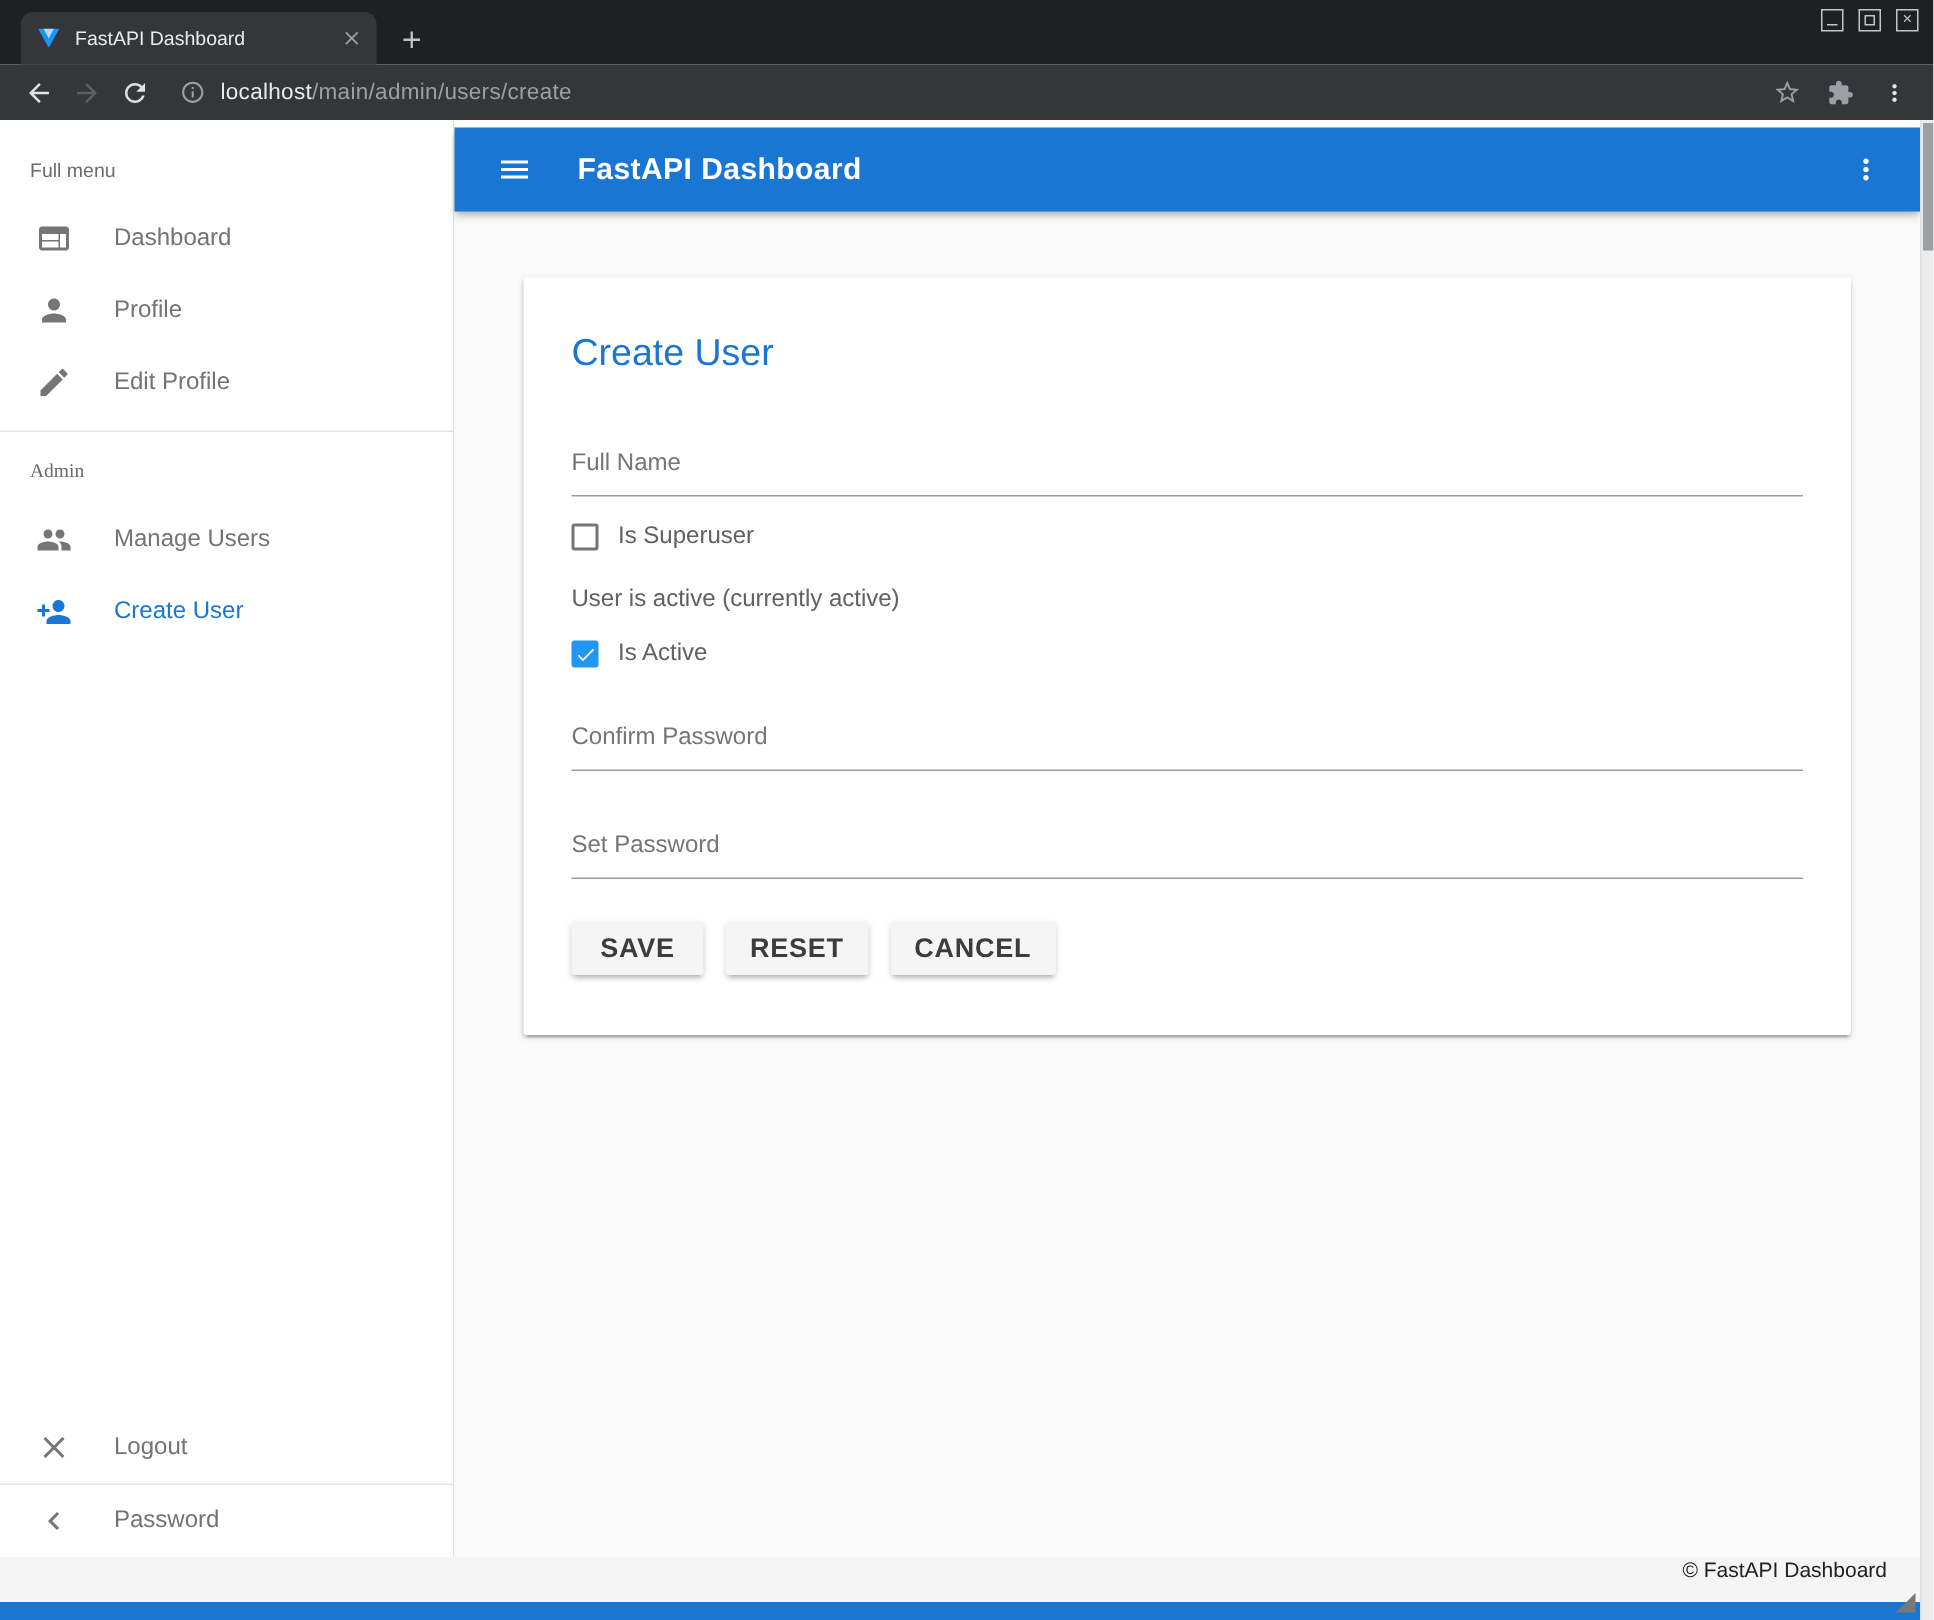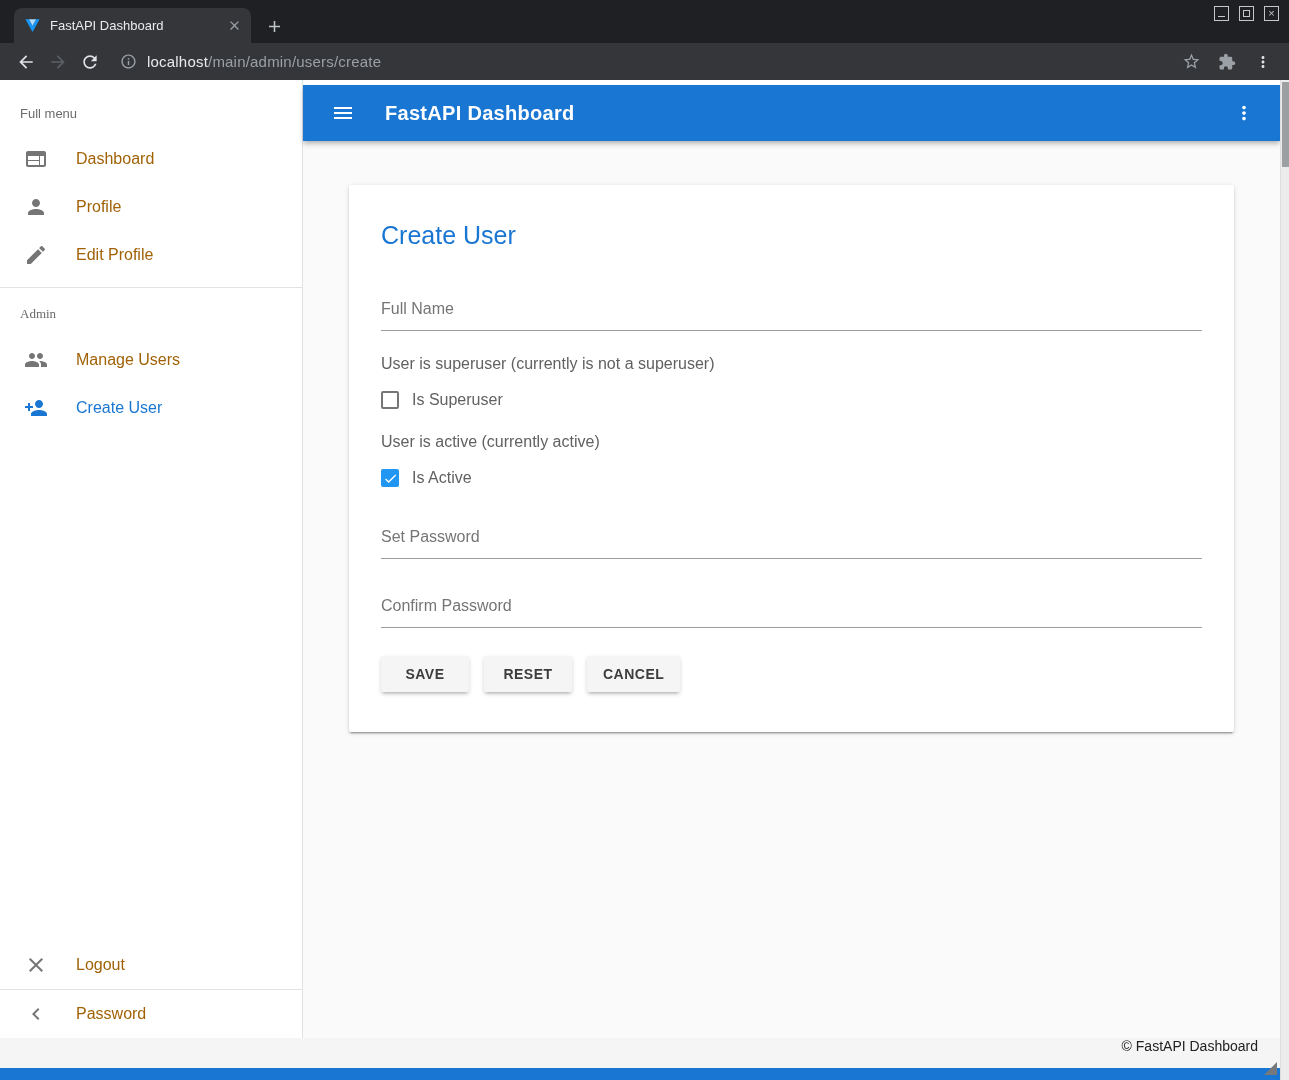--- a/index.html
+++ b/index.html
@@ -41,21 +41,21 @@
   
   .page { position: relative; height: 1000px; display: flex; align-items: stretch;
           padding-bottom: 42px; padding-right: 9px; background: #fafafa; }
 
   .sidebar { width: 303px; flex: none; background: #fff; border-right: 1px solid #e2e2e2;
              display: flex; flex-direction: column; }
   .subheader { padding: 26px 0 14px 20px; font-size: 13px; color: #6b6b6b; }
   .subheader.second { padding-top: 18px; font-family: Liberation Serif, serif; }
   .side-item { height: 48px; display: flex; align-items: center; padding-left: 24px; cursor: pointer; }
   .side-item .ic { width: 24px; height: 24px; display: inline-flex; color: #757575; flex: none; }
-  .side-item .lbl { margin-left: 28px; font-size: 16px; color: #a16207; }
+  .side-item .lbl { margin-left: 28px; font-size: 16px; color: #737373; }
   .side-item.active .ic { color: #1976d2; }
   .side-item.active .lbl { color: #1976d2; }
   .divider { border-top: 1px solid #e3e3e3; margin-top: 8px; }
   .side-spacer { flex: 1; }
 
   .main { flex: 1; min-width: 0; background: #fff; display: flex; flex-direction: column; }
   .appbar { margin-top: 5px; height: 56px; background: #1976d2; display: flex; align-items: center;
             padding: 0 16px; box-shadow: 0 2px 4px -1px rgba(0,0,0,.2), 0 4px 5px 0 rgba(0,0,0,.14);
             position: relative; z-index: 2; }
   .appbar .menu-btn { width: 48px; height: 48px; display: flex; align-items: center; justify-content: center;
@@ -82,21 +82,21 @@
 
   .hint { margin-top: 24px; font-size: 16px; color: #616161; }
   .check-row { margin-top: 18px; display: flex; align-items: center; cursor: pointer; }
   .cbox { width: 18px; height: 18px; border-radius: 2px; flex: none; position: relative; }
   .cbox.off { border: 2px solid #757575; background: #fff; }
   .cbox.on { background: #2196f3; display: flex; align-items: center; justify-content: center; color: #fff; }
   .check-row .lbl { margin-left: 13px; font-size: 16px; color: #616161; }
 
   .btn-row { margin-top: 28px; display: flex; }
   .btn { min-width: 88px; height: 36px; padding: 0 16px; margin-right: 15px; border: none;
-         background: #f5f5f5; color: #3c3c3c; font-family: inherit; font-size: 14px; font-weight: 600;
+         background: #f5f5f5; color: #3c3c3c; font-family: inherit; font-size: 18px; font-weight: 600;
          letter-spacing: .5px; border-radius: 2px; cursor: pointer;
          box-shadow: 0 3px 3px -2px rgba(0,0,0,.2), 0 2px 4px 0 rgba(0,0,0,.16); }
 
   .footer { position: absolute; left: 0; right: 9px; bottom: 0; height: 42px; background: #1976d2; z-index: 3; }
   .footer-inset { position: absolute; top: 0; left: 0; right: 0; height: 30px; background: #f5f5f5;
                   display: flex; justify-content: flex-end; padding-right: 22px;
                   font-size: 14px; color: #212121; }
 
   .scrollbar { position: absolute; top: 0; right: 0; width: 9px; height: 100%;
                background: #ececec; border-left: 1px solid #dedede; z-index: 5; }
@@ -291,38 +291,37 @@
           </span>
         </span>
       </header>
 
       <div class="content">
         <div class="card">
           <h1>Create User</h1>
 
           <input class="tfield f1" type="text" placeholder="Full Name" style="">
 
-          <div class="hint">User is superuser (currently is not a superuser)</div>
           <div class="check-row">
             <span class="cbox off"></span>
             <span class="lbl">Is Superuser</span>
           </div>
 
           <div class="hint">User is active (currently active)</div>
           <div class="check-row">
             <span class="cbox on">
               <svg viewBox="0 0 24 24" width="15" height="15" fill="currentColor">
                 <path d="M9 16.17L4.83 12l-1.42 1.41L9 19 21 7l-1.41-1.41z"></path>
               </svg>
             </span>
             <span class="lbl">Is Active</span>
           </div>
 
+          <input class="tfield pw2" type="text" placeholder="Confirm Password" style="">
           <input class="tfield pw1" type="text" placeholder="Set Password" style="">
-          <input class="tfield pw2" type="text" placeholder="Confirm Password" style="">
 
           <div class="btn-row">
             <button class="btn">SAVE</button>
             <button class="btn">RESET</button>
             <button class="btn">CANCEL</button>
           </div>
         </div>
       </div>
     </div>
 

